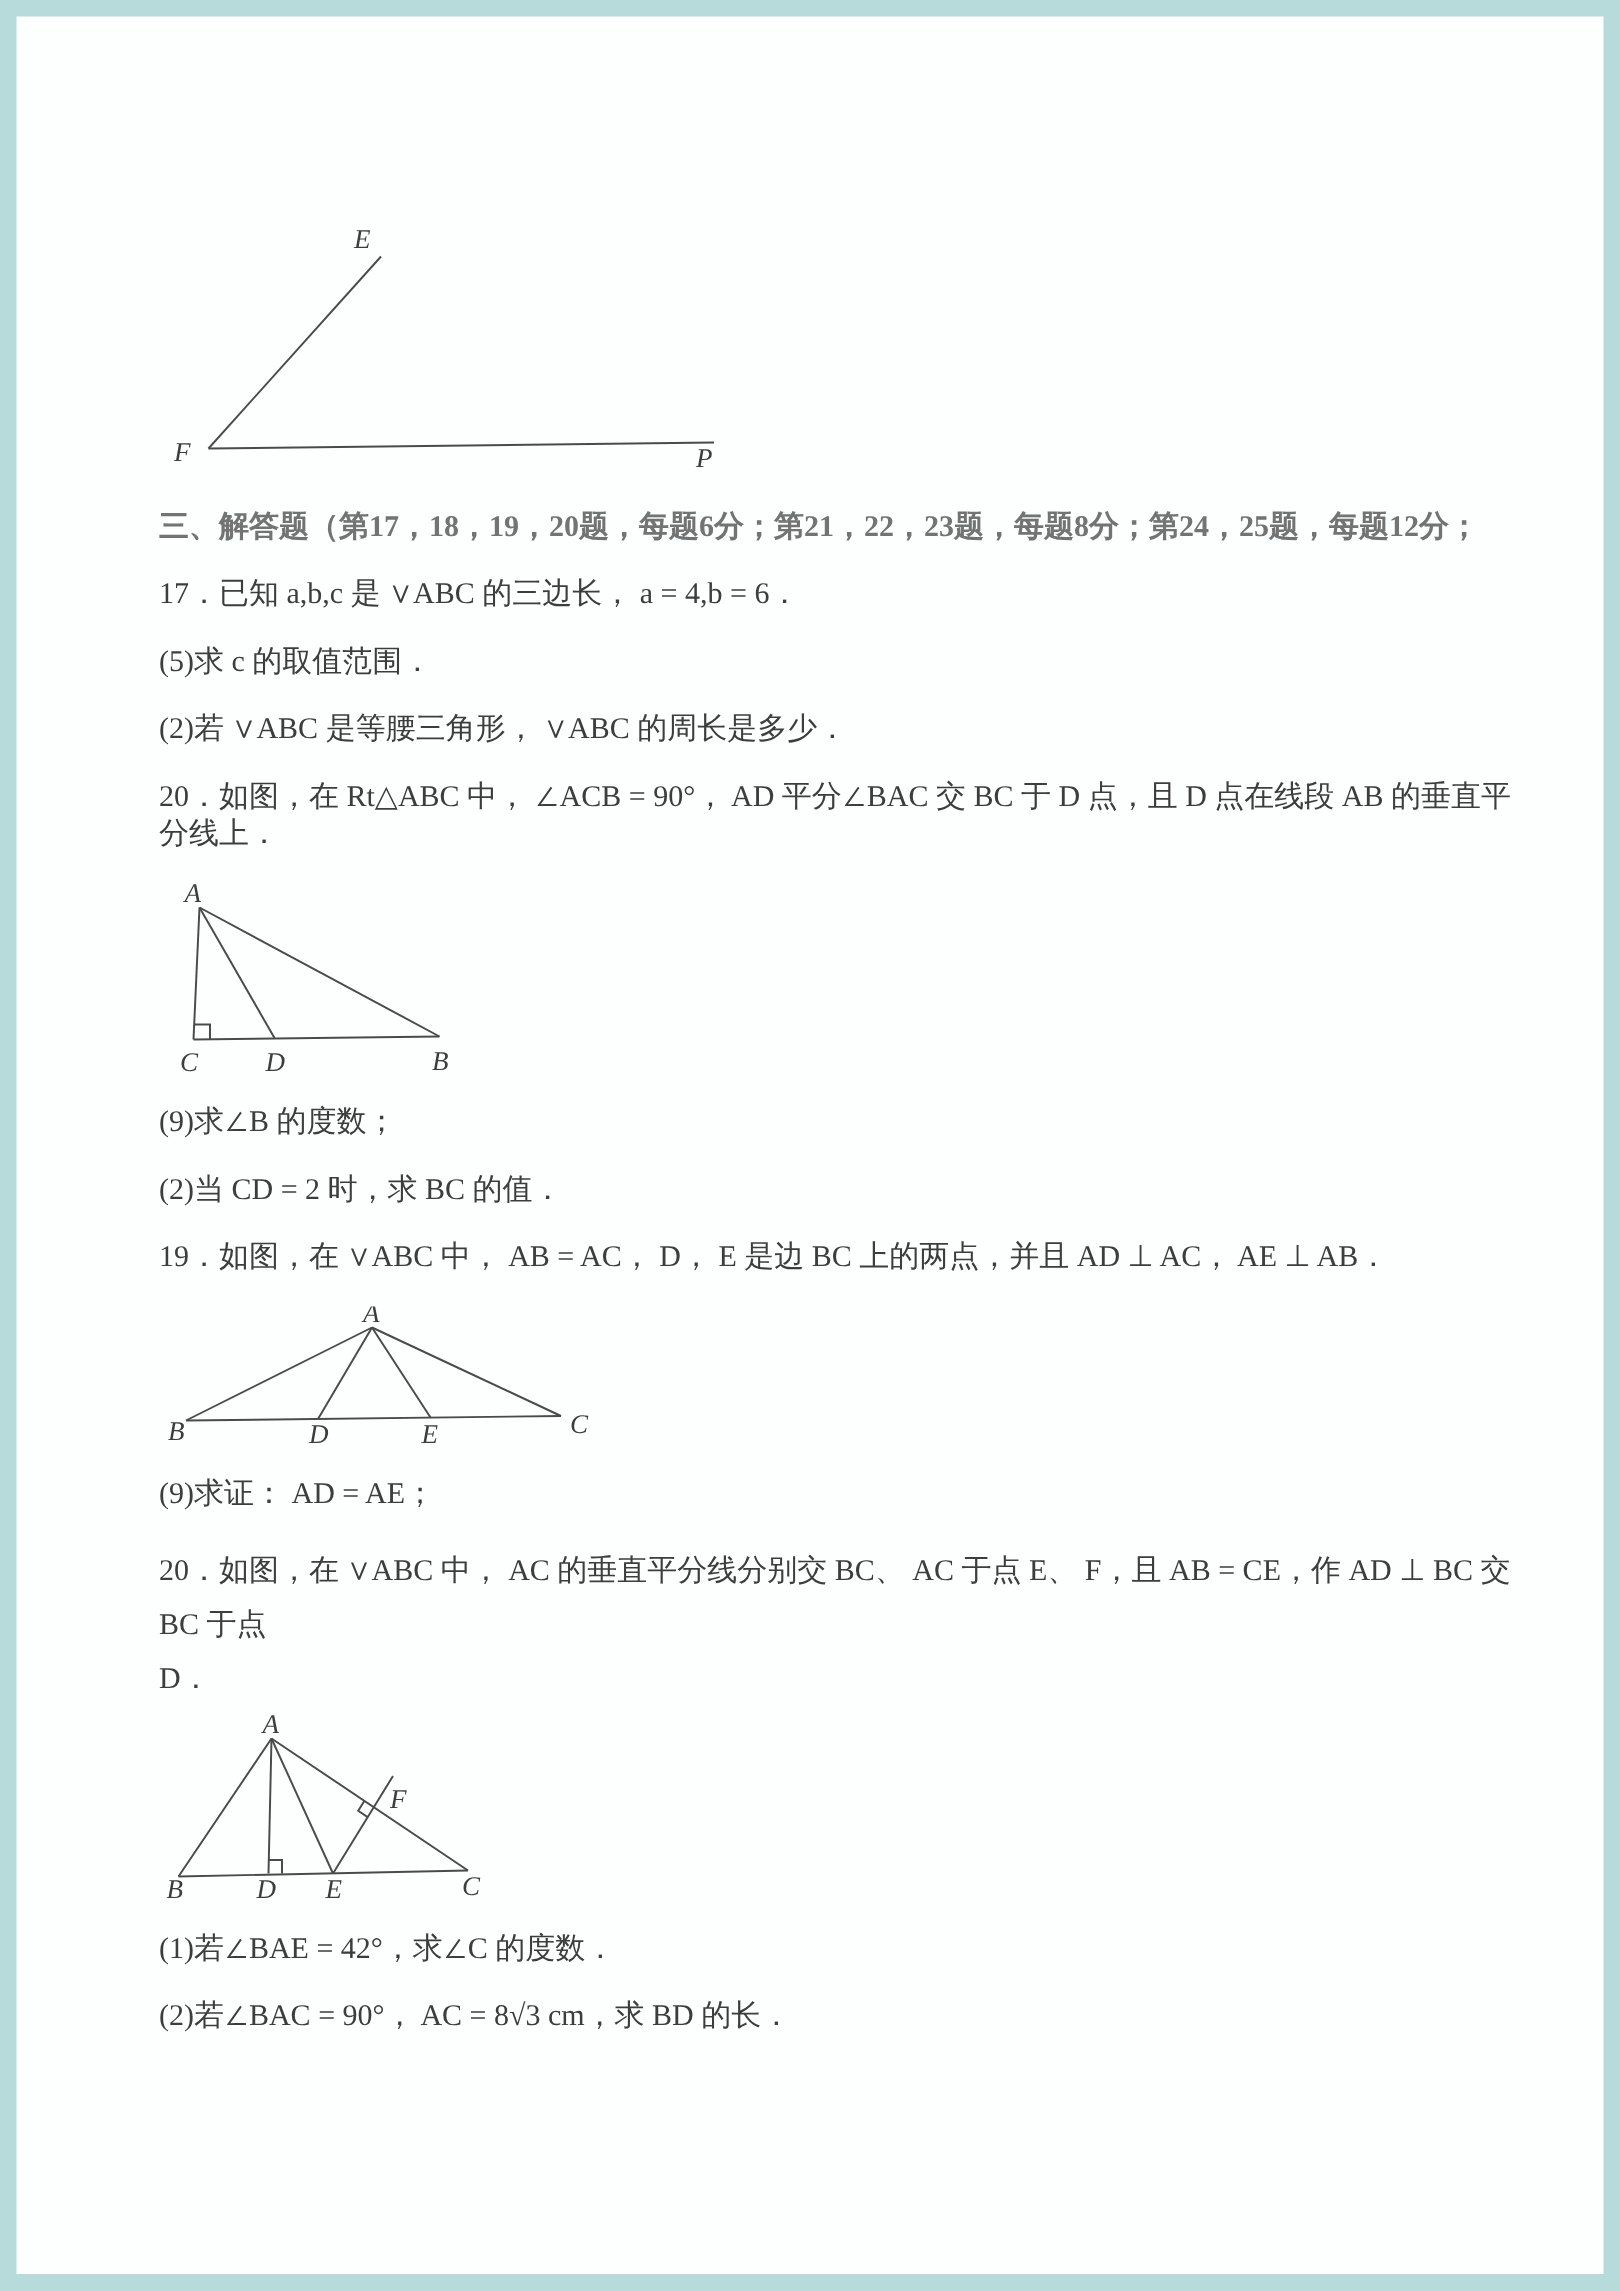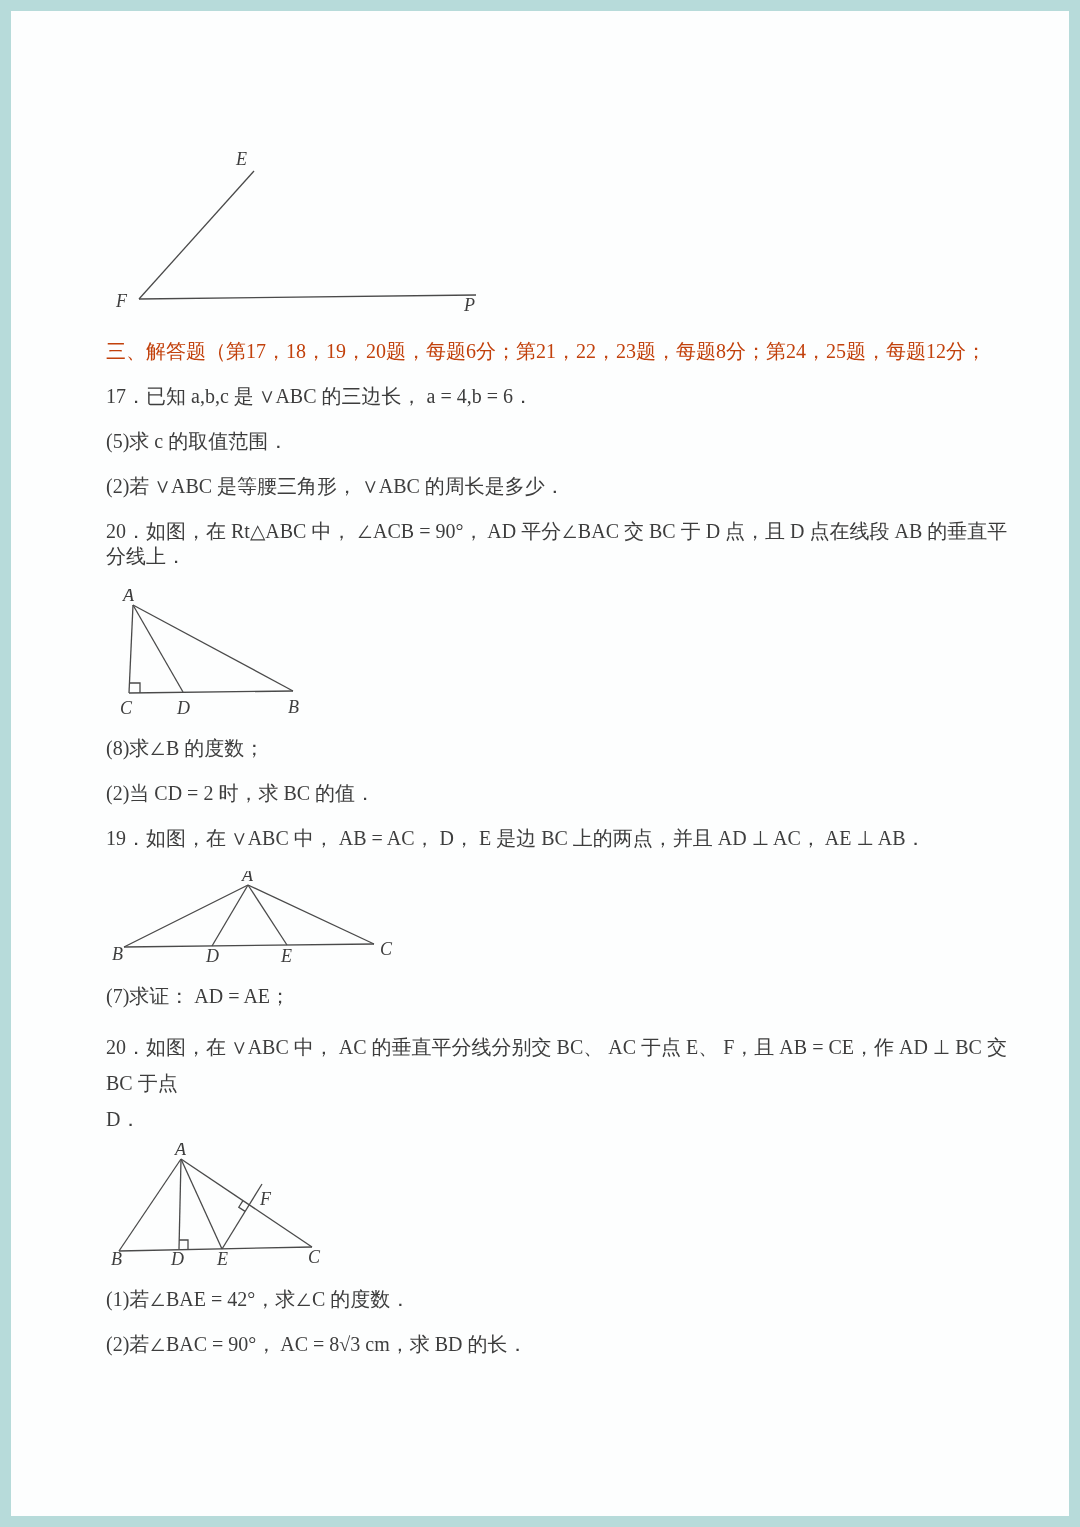--- a/index.html
+++ b/index.html
@@ -15,21 +15,21 @@
     width: 100%; height: 100%;
     background: #fdfefe;
     overflow: hidden;
   }
   .content {
     padding: 0 55px 0 95px;
     color: #3d3d3d;
     font-size: 20px;
   }
   p { margin: 0 0 20px; line-height: 25px; }
-  .heading { font-weight: normal; color: #c2410c; margin-bottom: 20px; }
+  .heading { font-weight: bold; color: #737373; margin-bottom: 20px; }
   .indent { padding-left: 38px; }
   .two-line { line-height: 36px; margin-bottom: 2px; }
   svg { display: block; }
   .fig line, .fig path { stroke: #4a4a4a; stroke-width: 1.3; fill: none; }
   .fig text {
     font-family: "Liberation Serif", serif;
     font-style: italic;
     font-size: 18px;
     fill: #3d3d3d;
   }
@@ -66,39 +66,39 @@
         <line x1="18" y1="104" x2="182" y2="102"></line>
         <line x1="22" y1="16" x2="182" y2="102"></line>
         <line x1="22" y1="16" x2="72" y2="103"></line>
         <path d="M 19 94 L 29 94 L 29 104"></path>
         <text x="12" y="12">A</text>
         <text x="9" y="125">C</text>
         <text x="66" y="125">D</text>
         <text x="177" y="124">B</text>
       </svg>
 
-      <p>(8)求∠B 的度数；</p>
+      <p>(9)求∠B 的度数；</p>
       <p>(2)当 CD = 2 时，求 BC 的值．</p>
 
       <p>19．如图，在 ∨ABC 中， AB = AC， D， E 是边 BC 上的两点，并且 AD ⊥ AC， AE ⊥ AB．</p>
 
       <svg class="fig fig-19" width="290" height="95" viewBox="0 0 290 95">
         <line x1="13" y1="76" x2="263" y2="73"></line>
         <line x1="137" y1="14" x2="13" y2="76"></line>
         <line x1="137" y1="14" x2="263" y2="73"></line>
         <line x1="137" y1="14" x2="101" y2="75"></line>
         <line x1="137" y1="14" x2="176" y2="74"></line>
         <text x="131" y="10">A</text>
         <text x="1" y="89">B</text>
         <text x="95" y="91">D</text>
         <text x="170" y="91">E</text>
         <text x="269" y="84">C</text>
       </svg>
 
-      <p>(7)求证： AD = AE；</p>
+      <p>(9)求证： AD = AE；</p>
 
       <p class="two-line">
         <span>20．如图，在 ∨ABC 中， AC 的垂直平分线分别交 BC、 AC 于点 E、 F，且 AB = CE，作 AD ⊥ BC 交 BC 于点</span><br>
         <span>D．</span>
       </p>
 
       <svg class="fig fig-20" width="250" height="130" viewBox="0 0 250 130">
         <line x1="10" y1="108" x2="203" y2="104"></line>
         <line x1="72" y1="16" x2="10" y2="108"></line>
         <line x1="72" y1="16" x2="203" y2="104"></line>

